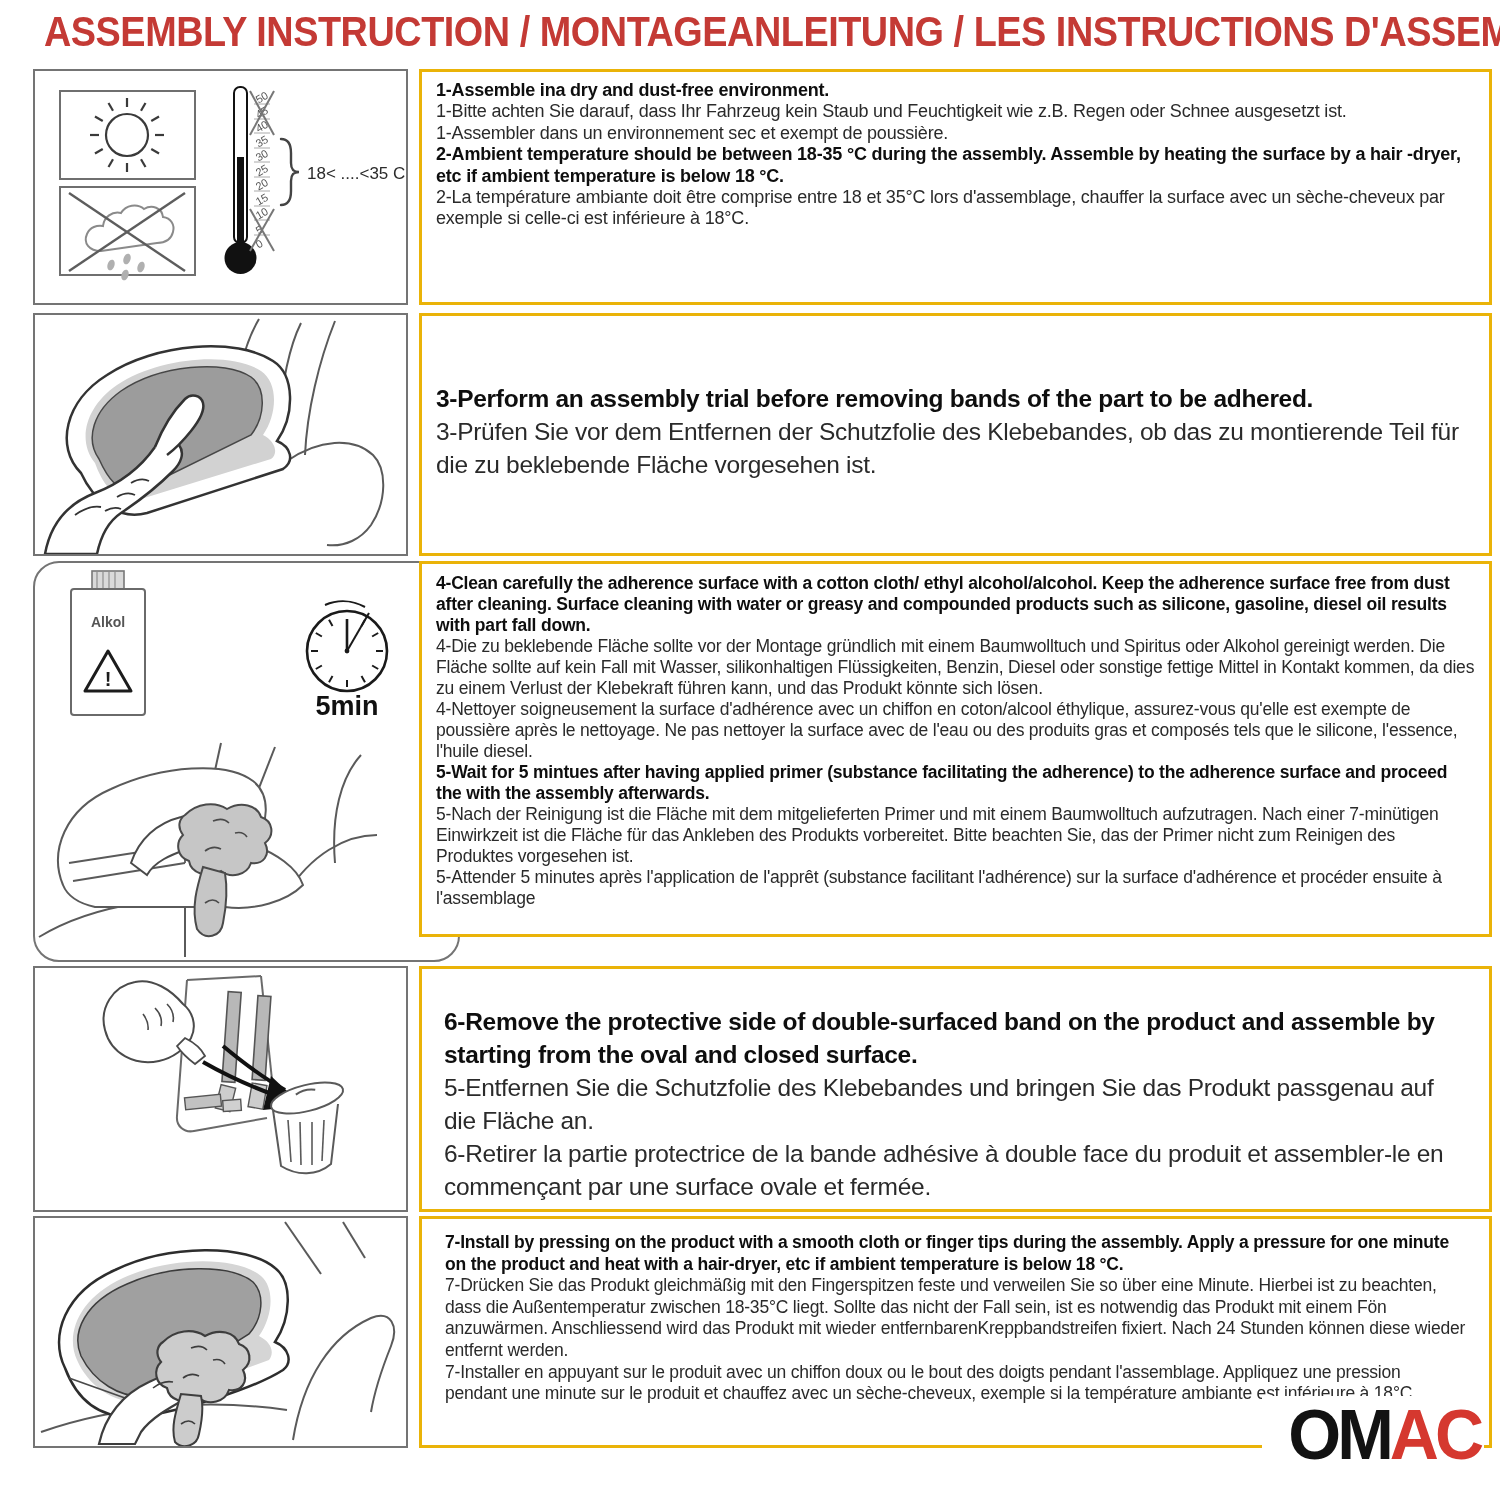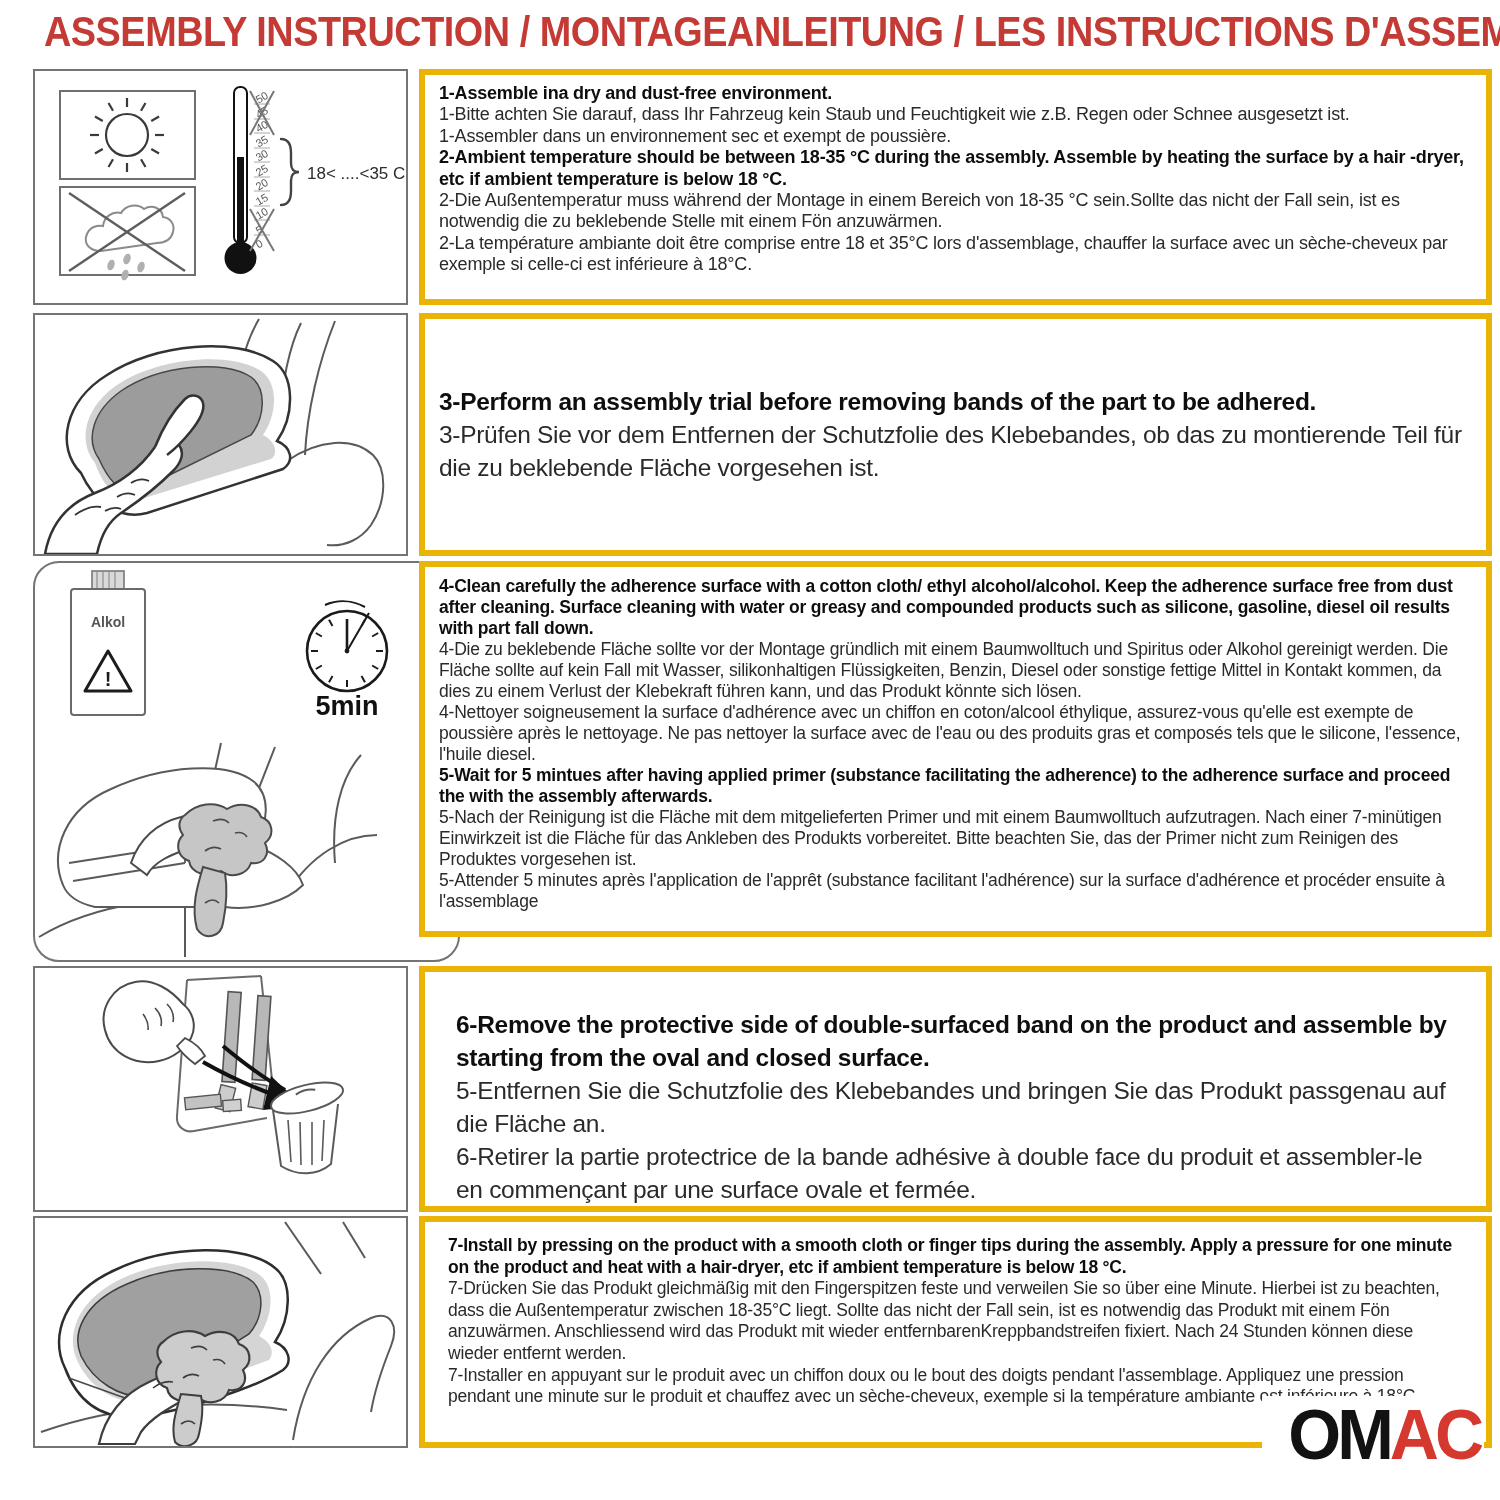--- a/index.html
+++ b/index.html
@@ -3,36 +3,36 @@
 <meta charset="utf-8">
 <style>
   html,body{margin:0;padding:0;background:#fff;}
   .page{position:relative;width:1500px;height:1500px;background:#ffffff;
         font-family:"Liberation Sans",sans-serif;overflow:hidden;}
   .title{position:absolute;left:44px;top:8px;margin:0;font-size:42px;font-weight:700;
          color:#c43a35;letter-spacing:-0.5px;white-space:nowrap;
          transform:scaleX(.9);transform-origin:left center;}
   .box{position:absolute;background:#fff;box-sizing:border-box;}
   .imgbox{border:2px solid #747474;}
-  .textbox{border:6px solid #eab308;color:#2a2a2a;}
+  .textbox{border:3px solid #eab308;color:#2a2a2a;}
   .textbox p{margin:0;padding:0;}
   p.b{font-weight:700;color:#0e0e0e;}
   .ts{font-size:18px;line-height:21.4px;letter-spacing:-0.2px;}   
   .tm{font-size:17.5px;line-height:21px;letter-spacing:-0.2px;}   
   .t5{font-size:17.5px;line-height:21.6px;letter-spacing:-0.2px;} 
   .tl{font-size:24.5px;line-height:33px;letter-spacing:-0.3px;}   
   .gap{margin-top:14px;}
   .gap2{margin-top:12px;}
   #tb1{left:419px;top:69px;width:1073px;height:236px;padding:8px 14px;}
   #ib1{left:33px;top:69px;width:375px;height:236px;}
   #tb2{left:419px;top:313px;width:1073px;height:243px;padding:66px 14px 13px;}
   #ib2{left:33px;top:313px;width:375px;height:243px;}
   #tb3{left:419px;top:561px;width:1073px;height:376px;padding:9px 14px;}
   #ib3{left:33px;top:561px;width:427px;height:401px;border-radius:26px;}
-  #tb4{left:419px;top:966px;width:1073px;height:246px;padding:36px 31px 0;}
+  #tb4{left:419px;top:966px;width:1073px;height:246px;padding:36px 22px 0;}
   #ib4{left:33px;top:966px;width:375px;height:246px;}
   #tb5{left:419px;top:1216px;width:1073px;height:232px;padding:13px 23px;}
   #ib5{left:33px;top:1216px;width:375px;height:232px;}
   svg{display:block;}
   svg text{font-family:"Liberation Sans",sans-serif;}
   .logo{position:absolute;right:16px;top:1396px;background:#fff;padding:0 4px 6px 26px;
         font-weight:700;font-size:68px;line-height:74px;letter-spacing:-4px;z-index:5;
         transform:scaleY(1.04);transform-origin:right top;}
   .logo .om{color:#121212;}
   .logo .ac{color:#d5382f;}
@@ -123,21 +123,20 @@
         <text x="272" y="108" font-size="17" fill="#2b2b2b">18&lt; ....&lt;35 C</text>
       </g>
     </svg>
   </div>
 
   <div class="box textbox ts" id="tb1">
     <p class="b">1-Assemble ina dry and dust-free environment.</p>
     <p>1-Bitte achten Sie darauf, dass Ihr Fahrzeug kein Staub und Feuchtigkeit wie z.B. Regen oder Schnee ausgesetzt ist.</p>
     <p>1-Assembler dans un environnement sec et exempt de poussière.</p>
     <p class="b gap">2-Ambient temperature should be between 18-35 °C  during the assembly. Assemble by heating the surface by a hair -dryer, etc if ambient temperature is below 18 °C.</p>
-    <p>2-Die Außentemperatur muss während der Montage in einem Bereich von 18-35 °C  sein.Sollte das nicht der Fall sein, ist es notwendig die zu beklebende Stelle mit einem Fön anzuwärmen.</p>
     <p>2-La température ambiante doit être comprise entre 18 et 35°C lors d'assemblage, chauffer la surface avec un sèche-cheveux par exemple si celle-ci est inférieure à 18°C.</p>
   </div>
 
   <div class="box imgbox" id="ib2">
     <svg viewBox="0 0 371 239" width="371" height="239">
       <g stroke="#5a5a5a" stroke-width="2" fill="none">
         <path d="M197,108 C201,62 211,26 224,4"></path>
         <path d="M243,114 C247,66 255,30 266,8"></path>
         <path d="M300,6 C284,46 272,96 270,140"></path>
         <path d="M252,146 C284,124 318,122 338,140 C352,154 352,186 336,210 C326,224 310,232 292,230"></path>

